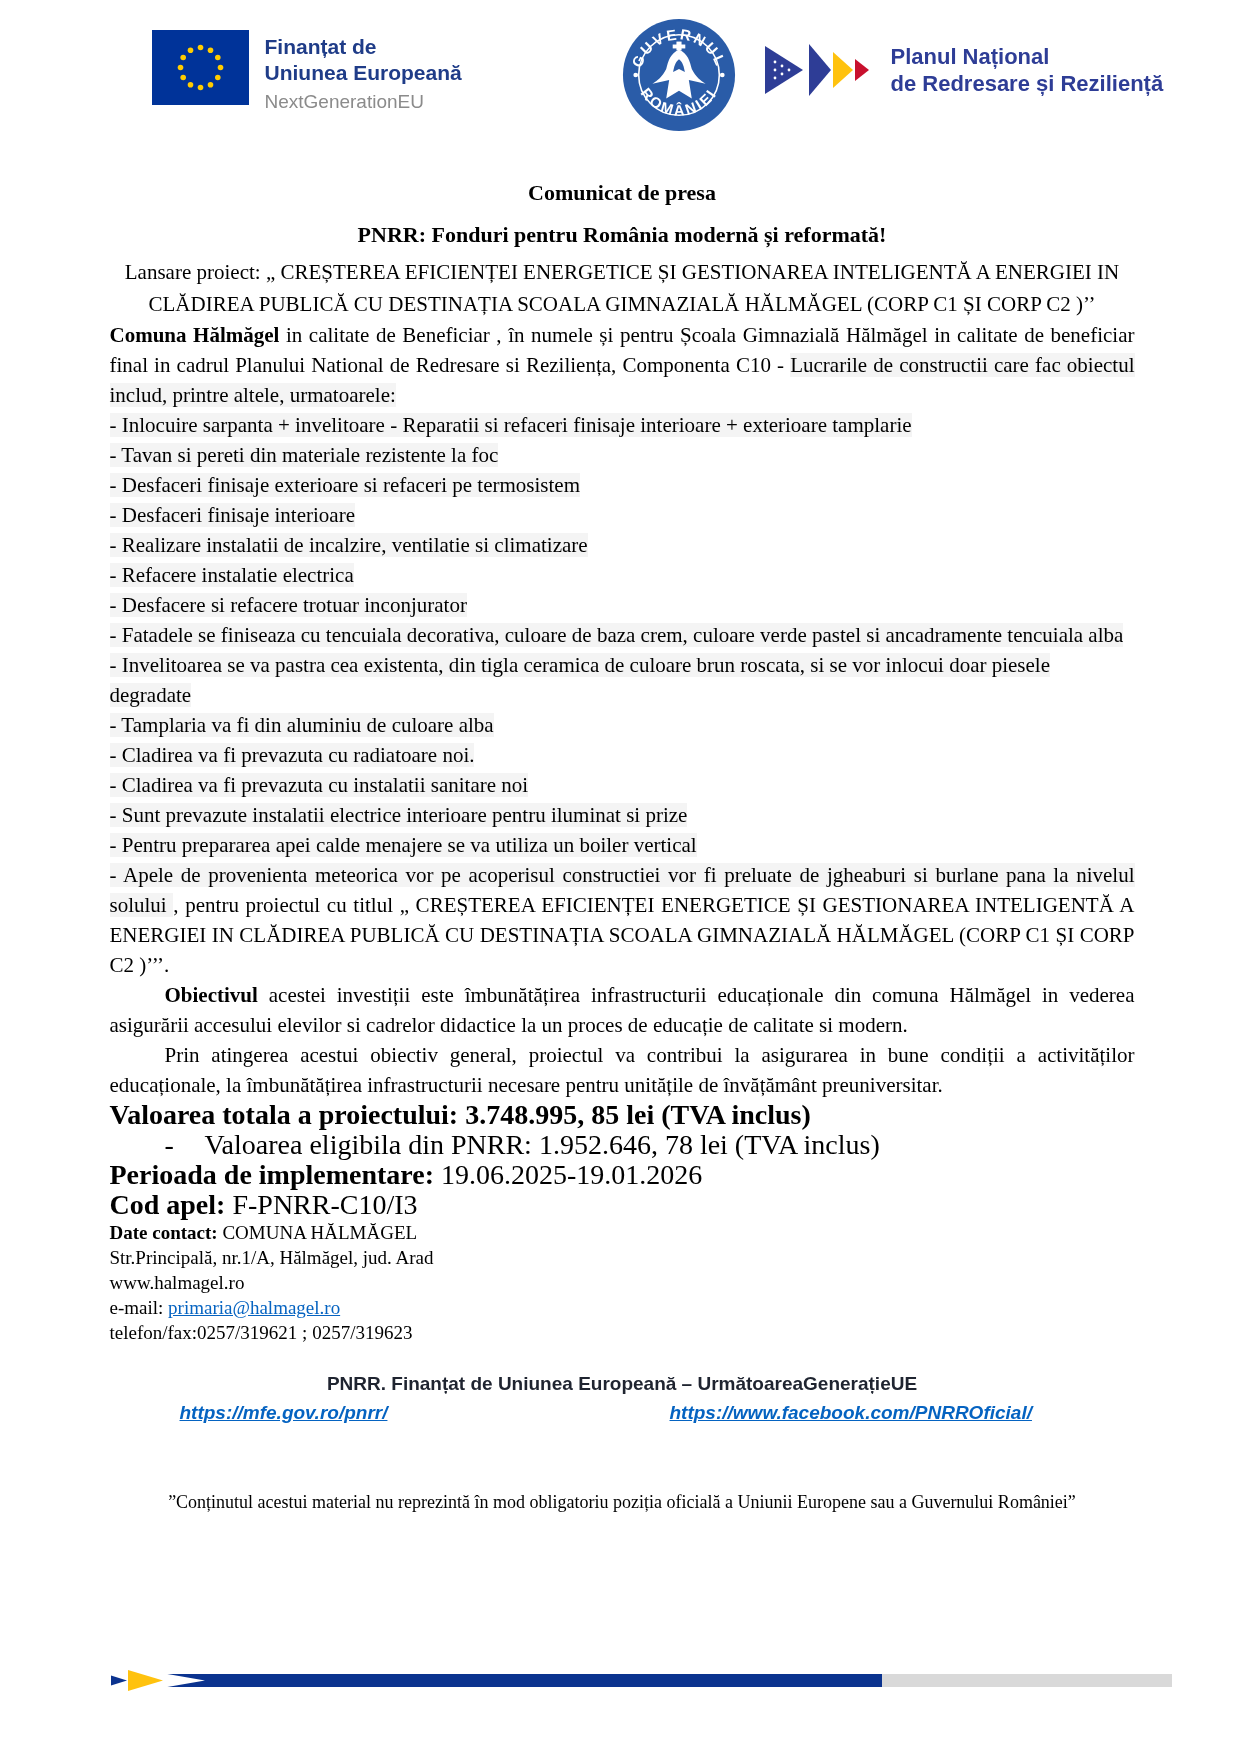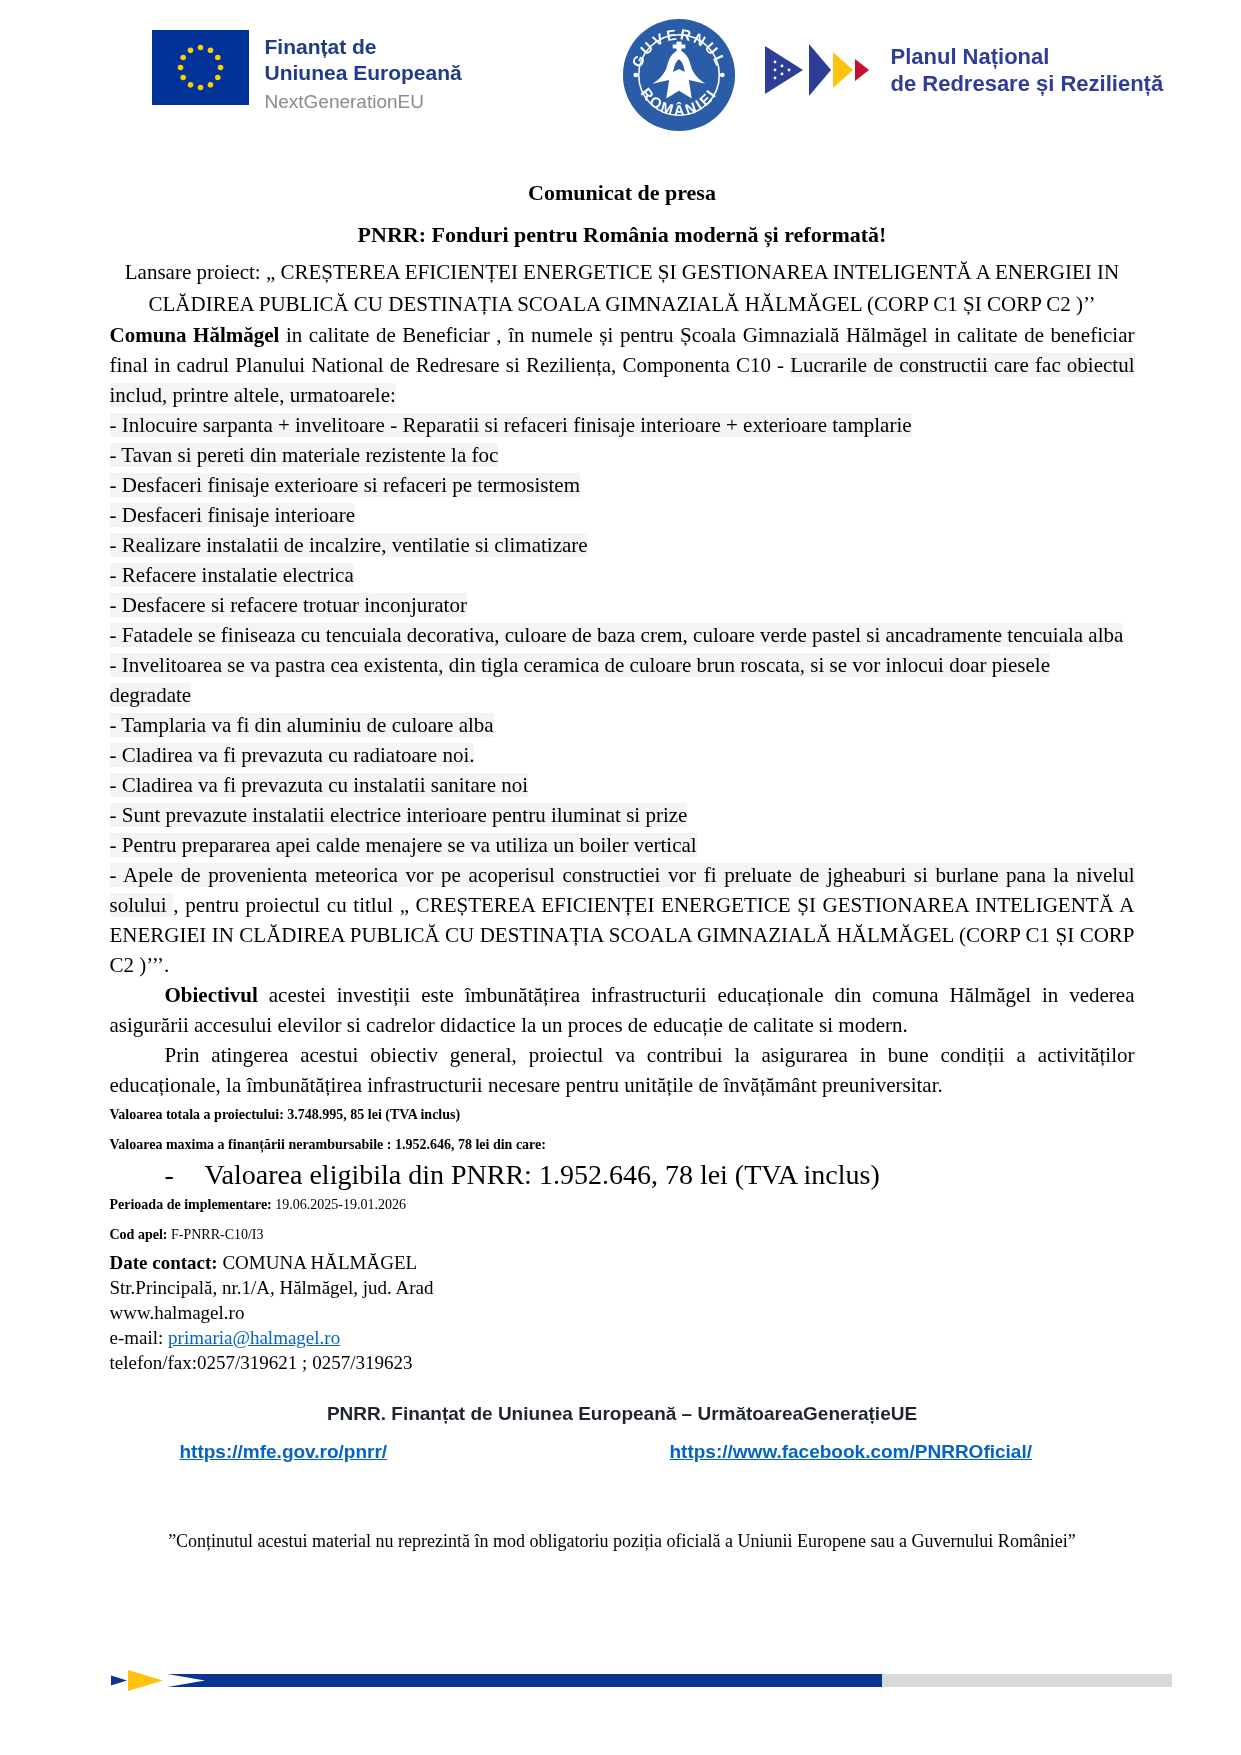--- a/index.html
+++ b/index.html
@@ -20,31 +20,31 @@
   
   .content{position:absolute;top:170px;left:40px;right:37px;}
   .t-main{text-align:center;font-size:22px;font-weight:bold;line-height:30px;margin:8px 0 0 0;}
   .t-sub{text-align:center;font-size:22px;font-weight:bold;line-height:30px;margin:12px 0 0 0;}
   .launch{text-align:center;font-size:21px;line-height:32px;margin-top:6px;}
   p.body-p{font-size:21px;line-height:30px;text-align:justify;margin:0;}
   .intro{margin-top:38px;}
   .work-line{font-size:21px;line-height:30px;}
   .hl{background:#f4f4f4;}
   .indent{text-indent:55px;}
-  .v-line{font-size:14px;line-height:30px;font-weight:bold;}
+  .v-line{font-size:28px;line-height:30px;font-weight:bold;}
   .v-plain{font-weight:normal;}
   .eligible{font-size:28px;line-height:30px;padding-left:55px;}
   .eligible .dash{display:inline-block;width:40px;}
   .contact-line{font-size:19px;line-height:25px;}
   .email-link{color:#0563c1;text-decoration:underline;}
   
   .footer-line{font-family:"Liberation Sans",sans-serif;font-weight:bold;font-size:19px;
     color:#1f2430;text-align:center;margin-top:28px;}
-  .links-row{position:relative;height:32px;margin-top:16px;font-family:"Liberation Sans",sans-serif;
-    font-weight:bold;font-size:19px;}
+  .links-row{position:relative;height:32px;margin-top:7px;font-family:"Liberation Sans",sans-serif;
+    font-weight:bold;font-size:19px;font-style:italic;}
   .links-row a{color:#0563c1;text-decoration:underline;position:absolute;top:0;}
   .link-1{left:70px;}
   .link-2{left:560px;text-align:right;}
   .disclaimer{font-size:18px;text-align:center;margin-top:58px;}
   .bottom-bar{position:absolute;left:0;top:1670px;width:1241px;height:30px;}
 </style>
 </head>
 <body>
 
 <div class="page">
@@ -152,21 +152,20 @@
         <div class="work-line"><span class="hl">- Pentru prepararea apei calde menajere se va utiliza un boiler vertical</span></div>
       </div>
 
     <p class="body-p"><span class="hl">- Apele de provenienta meteorica vor pe acoperisul constructiei vor fi preluate de jgheaburi si burlane pana la nivelul solului </span><span>, pentru proiectul cu titlul „ CREȘTEREA EFICIENȚEI ENERGETICE ȘI GESTIONAREA INTELIGENTĂ A ENERGIEI IN CLĂDIREA PUBLICĂ CU DESTINAȚIA SCOALA GIMNAZIALĂ HĂLMĂGEL (CORP C1 ȘI CORP C2 )’’’.</span></p>
 
     <p class="body-p indent"><b>Obiectivul</b><span> acestei investiții este  îmbunătățirea infrastructurii educaționale din  comuna Hălmăgel in vederea asigurării accesului elevilor si cadrelor didactice la un proces de educație de calitate si modern.</span></p>
 
     <p class="body-p indent">Prin atingerea acestui obiectiv general, proiectul va contribui la asigurarea in bune condiții a activităților educaționale, la îmbunătățirea infrastructurii necesare pentru unitățile de învățământ preuniversitar.</p>
 
     <div class="v-line">Valoarea totala a proiectului: 3.748.995, 85 lei (TVA inclus)</div>
-    <div class="v-line">Valoarea maxima a finanțării nerambursabile :  1.952.646, 78 lei din care:</div>
     <div class="eligible"><span class="dash">-</span><span>Valoarea eligibila din PNRR:  1.952.646, 78 lei (TVA inclus)</span></div>
     <div class="v-line"><b>Perioada de implementare:</b> <span class="v-plain">19.06.2025-19.01.2026</span></div>
     <div class="v-line"><b>Cod apel:</b> <span class="v-plain">F-PNRR-C10/I3</span></div>
 
     <div class="contact-line"><b>Date contact:</b> <span>COMUNA HĂLMĂGEL</span></div>
     <div class="contact-line">Str.Principală, nr.1/A, Hălmăgel, jud. Arad</div>
     <div class="contact-line">www.halmagel.ro</div>
     <div class="contact-line"><span>e-mail:</span> <a href="#" class="email-link">primaria@halmagel.ro</a></div>
     <div class="contact-line">telefon/fax:0257/319621 ; 0257/319623</div>
 

